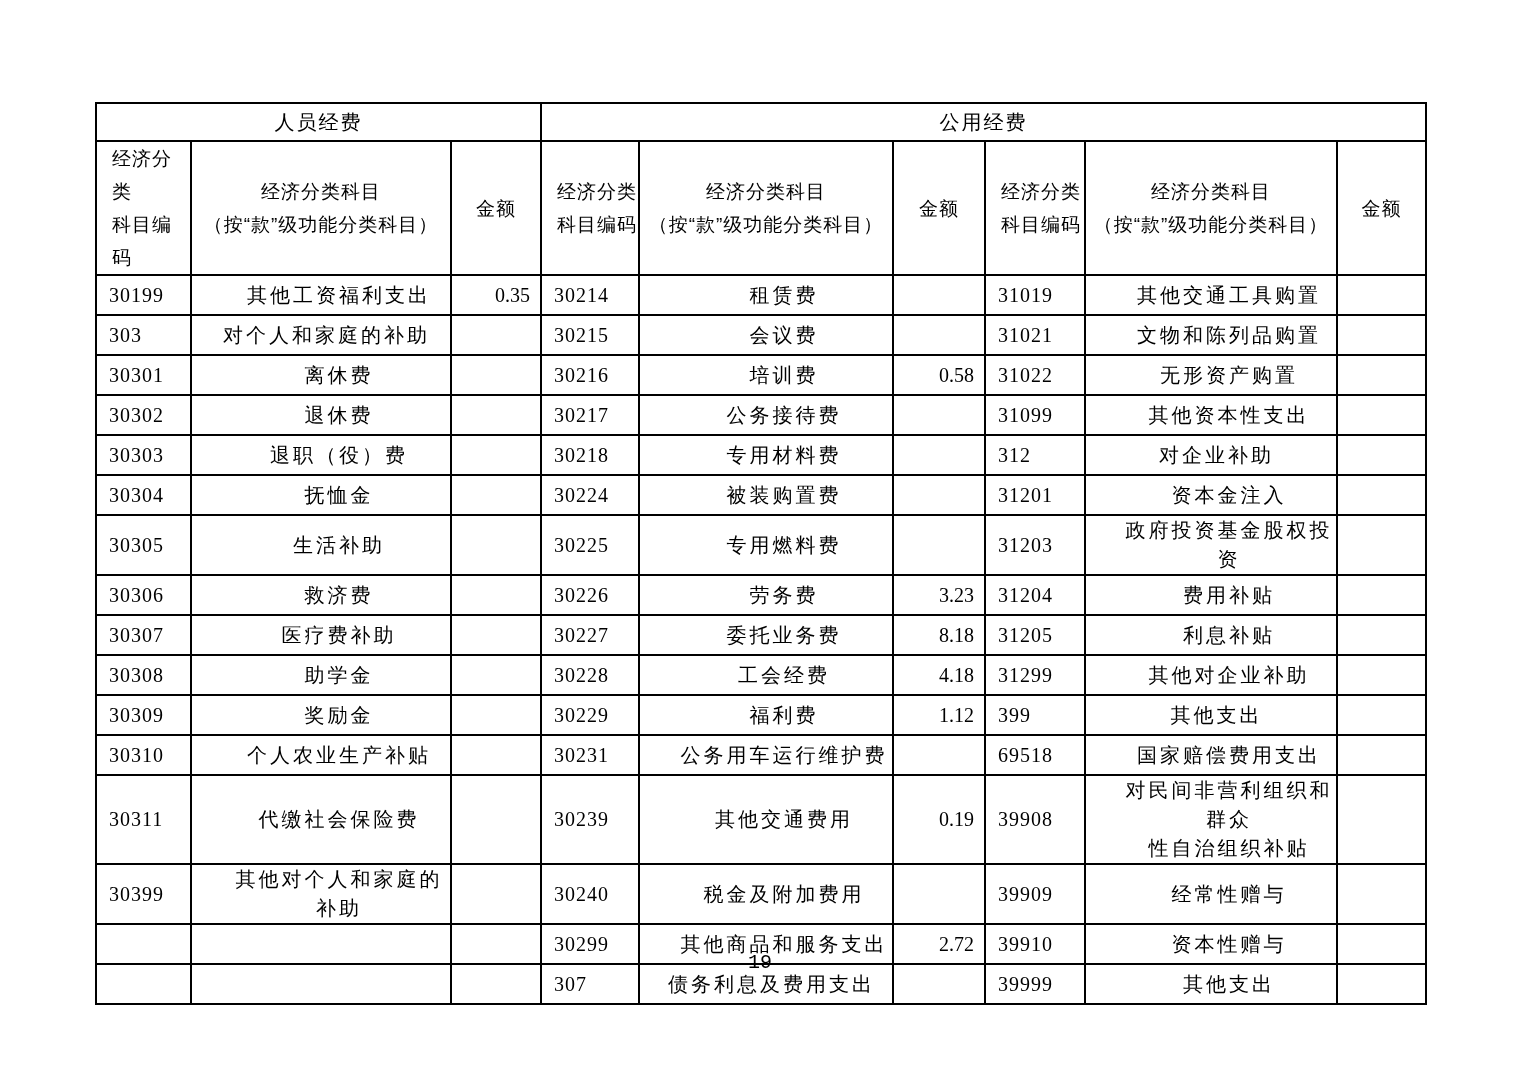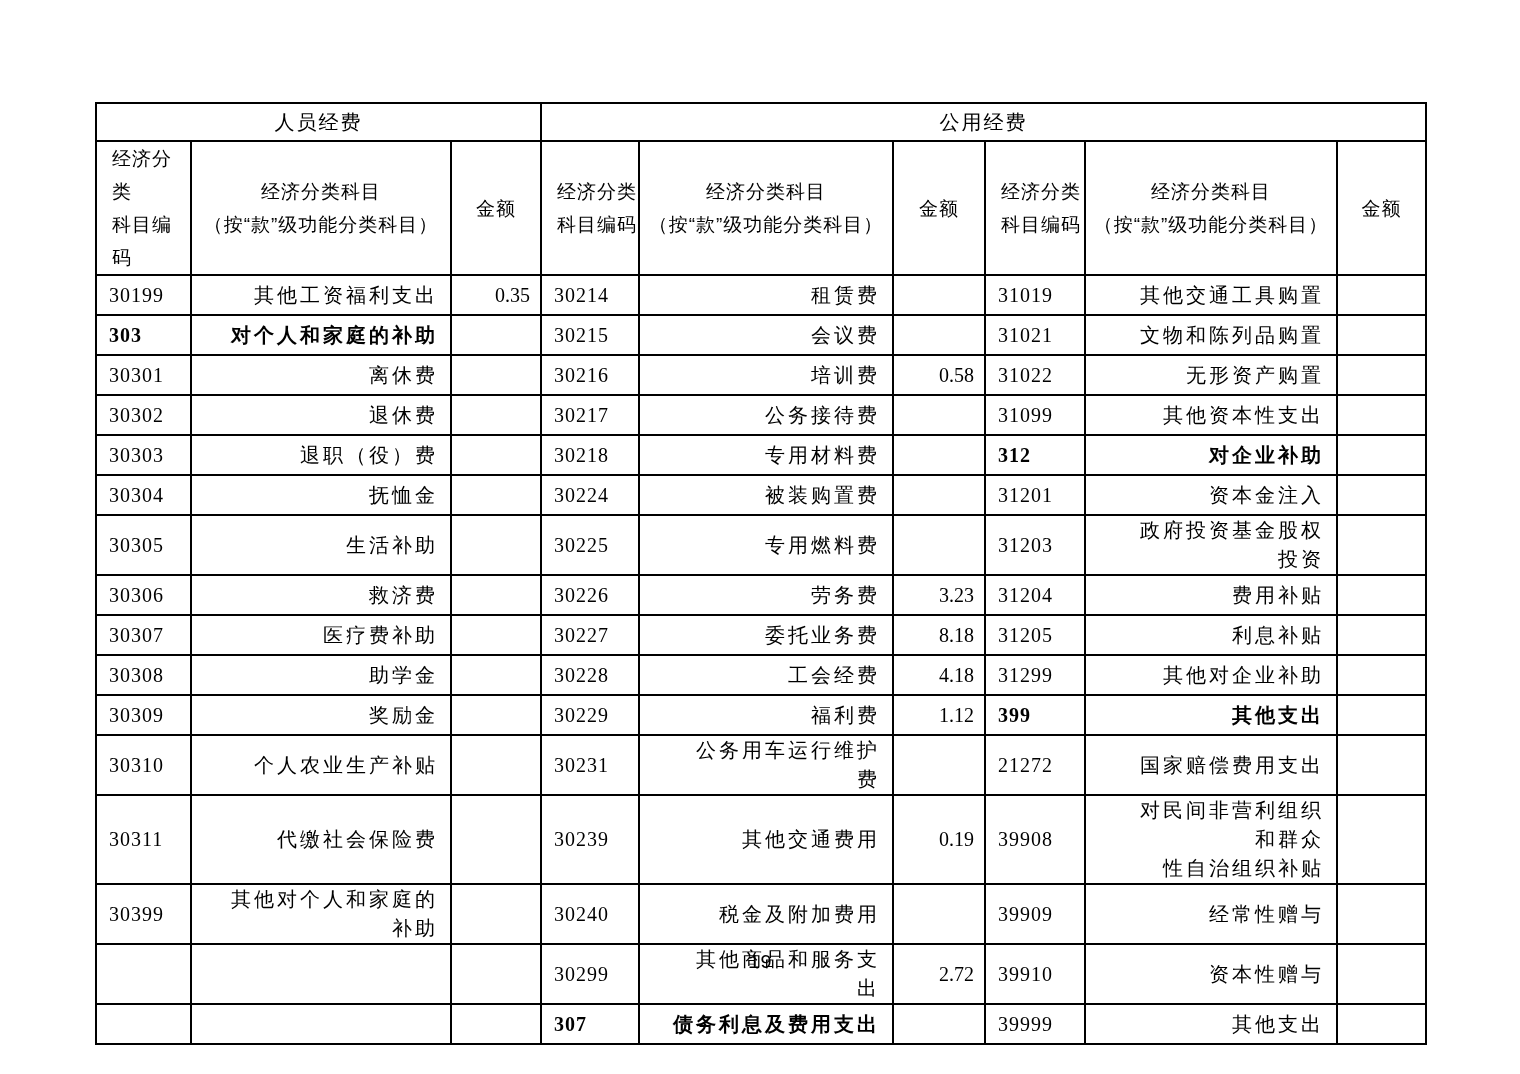--- a/index.html
+++ b/index.html
@@ -54,34 +54,34 @@
   td.h-amount { text-align: center; }
 
   
   tr.data-row td { height: 40px; font-size: 20px; background: #ffffff; }
   td.code {
     text-align: left;
     padding-left: 12px;
     letter-spacing: 1px;
   }
   td.subject {
-    text-align: right;
+    text-align: center;
     padding-left: 36px;
-    padding-right: 12px;
+    padding-right: 0;
     letter-spacing: 3px;
     white-space: pre-line;
     line-height: 29px;
     border-radius: 20px;
   }
   td.amount {
     text-align: right;
     padding-right: 10px;
   }
   tr.data-row td.bold {
-    font-weight: bold;
+    font-weight: normal;
   }
   tr.data-row td.subject.bold {
     padding-left: 11px;
   }
 
   .page-number {
     position: absolute;
     top: 951px;
     left: 0;
     width: 100%;
@@ -262,21 +262,21 @@
           <td class="subject bold">其他支出</td>
           <td class="amount bold"></td>
         </tr>
         <tr class="data-row">
           <td class="code">30310</td>
           <td class="subject">个人农业生产补贴</td>
           <td class="amount"></td>
           <td class="code">30231</td>
           <td class="subject">公务用车运行维护费</td>
           <td class="amount"></td>
-          <td class="code">21272</td>
+          <td class="code">69518</td>
           <td class="subject">国家赔偿费用支出</td>
           <td class="amount"></td>
         </tr>
         <tr class="data-row">
           <td class="code">30311</td>
           <td class="subject">代缴社会保险费</td>
           <td class="amount"></td>
           <td class="code">30239</td>
           <td class="subject">其他交通费用</td>
           <td class="amount">0.19</td>

